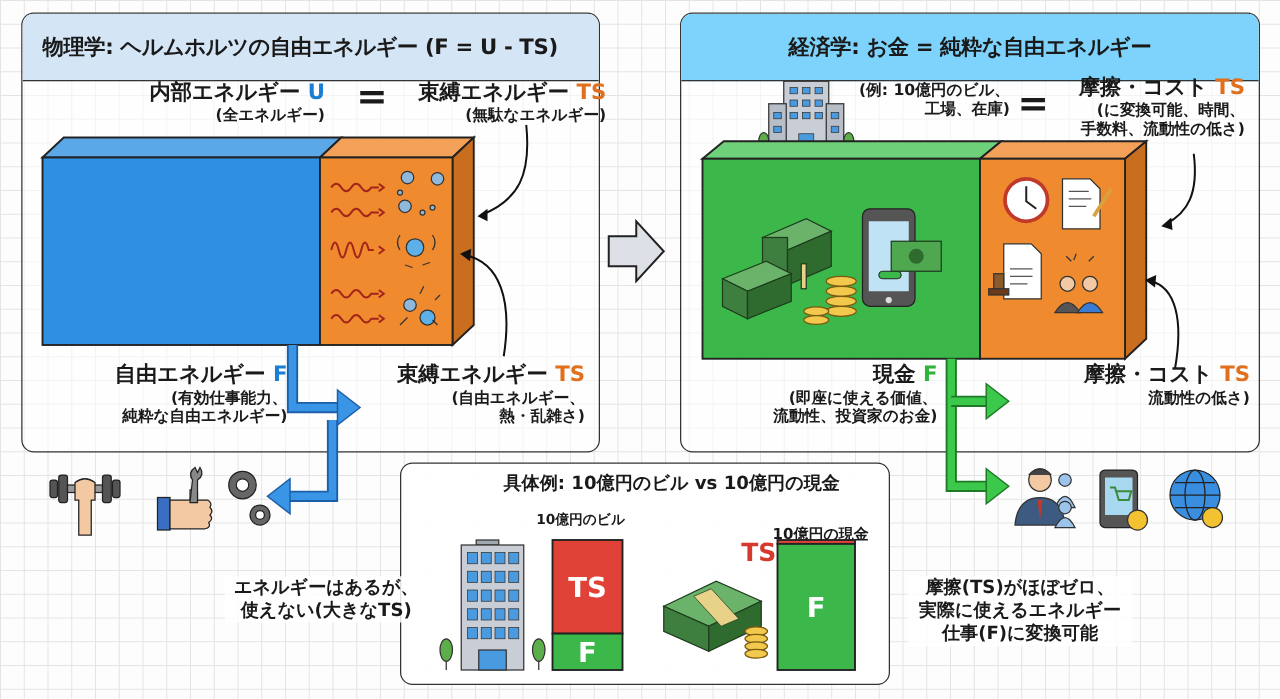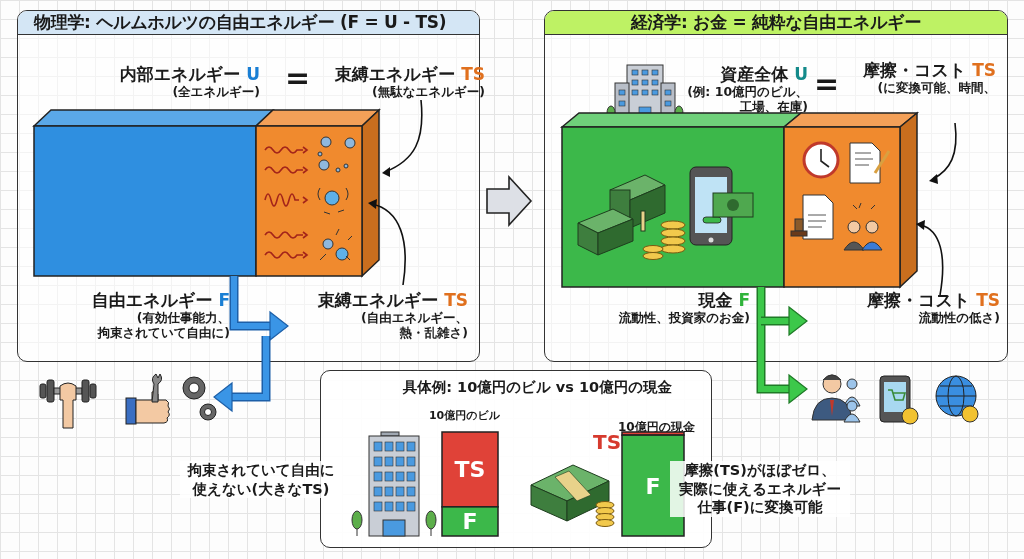--- a/index.html
+++ b/index.html
@@ -16,29 +16,29 @@
   }
   .abs { position: absolute; }
   .panel {
     position: absolute;
     border: 1.5px solid #333;
     border-radius: 10px;
     background: rgba(255,255,255,0.55);
     overflow: hidden;
   }
   .panel-header {
-    height: 24px;
+    height: 54px;
     border-bottom: 1.5px solid #333;
     display: flex; align-items: center; justify-content: center;
     font-weight: bold; font-size: 17px; letter-spacing: -0.3px;
   }
   #phys { left: 17px; top: 10px; width: 463px; height: 352px; }
   #phys .panel-header { background: #d4e6f5; justify-content: flex-start; padding-left: 16px; }
   #econ { left: 544px; top: 10px; width: 464px; height: 352px; }
-  #econ .panel-header { background: #bef264; }
+  #econ .panel-header { background: #7dd3fc; }
   #example { left: 320px; top: 370px; width: 392px; height: 178px; background: rgba(255,255,255,0.92); }
 
   .lbl { position: absolute; text-align: right; font-weight: bold; line-height: 1.2; }
   .lbl .main { font-size: 17px; }
   .lbl .sub { font-size: 12.5px; font-weight: bold; }
   .c-blue { color: #1a7fd4; }
   .c-orange { color: #e0701e; }
   .c-green { color: #2fb33a; }
   .c-teal { color: #148a8a; }
   .c-red { color: #d63a2e; }
@@ -117,21 +117,21 @@
   <path d="M44,6 L44,56 L82,56" stroke="#3a95e6" stroke-width="6" fill="none"></path>
   <polygon points="80,42 98,56 80,70" fill="#3a95e6" stroke="#1c5fa8" stroke-width="1.2"></polygon>
   <path d="M76,66 L76,127 L40,127" stroke="#1c5fa8" stroke-width="9" fill="none"></path>
   <path d="M76,66 L76,127 L40,127" stroke="#3a95e6" stroke-width="6" fill="none"></path>
   <polygon points="42,113 24,127 42,141" fill="#3a95e6" stroke="#1c5fa8" stroke-width="1.2"></polygon>
 </svg>
 
 <div class="lbl" style="left:40px;top:290px;width:190px;">
   <div class="main"><span>自由エネルギー</span> <span class="c-blue">F</span></div>
   <div class="sub">(有効仕事能力、</div>
-  <div class="sub">拘束されていて自由に)</div>
+  <div class="sub">純粋な自由エネルギー)</div>
 </div>
 <div class="lbl" style="left:288px;top:290px;width:180px;">
   <div class="main"><span>束縛エネルギー</span> <span class="c-orange">TS</span></div>
   <div class="sub">(自由エネルギー、</div>
   <div class="sub">熱・乱雑さ)</div>
 </div>
 
 <svg class="abs" style="left:38px;top:370px;" width="180" height="60">
   <g>
     <rect x="2" y="14" width="6" height="14" rx="2" fill="#555" stroke="#222"></rect>
@@ -156,28 +156,28 @@
 
 <svg class="abs" style="left:485px;top:175px;" width="50" height="52">
   <polygon points="2,14 24,14 24,2 46,26 24,50 24,38 2,38" fill="#dde0e6" stroke="#222" stroke-width="1.6"></polygon>
 </svg>
 
 <div id="econ" class="panel">
   <div class="panel-header">経済学: お金 = 純粋な自由エネルギー</div>
 </div>
 
 <div class="lbl" style="left:668px;top:64px;width:140px;">
-  <div class="main"><span>資産全体</span> <span class="c-teal">U</span></div>
   <div class="sub">(例: 10億円のビル、</div>
   <div class="sub">工場、在庫)</div>
 </div>
 <div class="eq" style="left:814px;top:66px;">=</div>
 <div class="lbl" style="left:836px;top:60px;width:160px;">
   <div class="main"><span>摩擦・コスト</span> <span class="c-orange">TS</span></div>
   <div class="sub">(に変換可能、時間、</div>
+  <div class="sub">手数料、流動性の低さ)</div>
 </div>
 
 <svg class="abs" style="left:545px;top:55px;" width="470" height="245">
 
   <g>
     <rect x="82" y="10" width="36" height="54" fill="#c9ced6" stroke="#333"></rect>
     <rect x="70" y="28" width="14" height="36" fill="#b8bec8" stroke="#333"></rect>
     <rect x="116" y="28" width="14" height="36" fill="#b8bec8" stroke="#333"></rect>
     <g fill="#4a9ae0" stroke="#333" stroke-width="0.6">
       <rect x="87" y="15" width="6" height="5"></rect>
@@ -265,20 +265,21 @@
   <path d="M26,2 L26,104 L56,104" stroke="#1e7a26" stroke-width="9" fill="none"></path>
   <path d="M26,2 L26,104 L56,104" stroke="#3cc84a" stroke-width="6" fill="none"></path>
   <polygon points="54,90 72,104 54,118" fill="#3cc84a" stroke="#1e7a26" stroke-width="1.2"></polygon>
   <path d="M26,36 L56,36" stroke="#1e7a26" stroke-width="9" fill="none"></path>
   <path d="M24,36 L56,36" stroke="#3cc84a" stroke-width="6" fill="none"></path>
   <polygon points="54,22 72,36 54,50" fill="#3cc84a" stroke="#1e7a26" stroke-width="1.2"></polygon>
 </svg>
 
 <div class="lbl" style="left:570px;top:290px;width:180px;">
   <div class="main"><span>現金</span> <span class="c-green">F</span></div>
+  <div class="sub">(即座に使える価値、</div>
   <div class="sub">流動性、投資家のお金)</div>
 </div>
 <div class="lbl" style="left:810px;top:290px;width:190px;">
   <div class="main"><span>摩擦・コスト</span> <span class="c-orange">TS</span></div>
   <div class="sub">流動性の低さ)</div>
 </div>
 
 <svg class="abs" style="left:808px;top:370px;" width="210" height="60">
   <g>
     <circle cx="44" cy="14" r="5" fill="#9cc4ea" stroke="#333"></circle>
@@ -362,20 +363,20 @@
   <polygon points="30,22 44,16 66,40 52,46" fill="#e8d28a" stroke="#1e3d1e" stroke-width="0.6"></polygon>
   <g fill="#f2c94c" stroke="#7a5a10">
     <ellipse cx="80" cy="50" rx="9" ry="3.5"></ellipse>
       <ellipse cx="80" cy="56" rx="9" ry="3.5"></ellipse>
       <ellipse cx="80" cy="62" rx="9" ry="3.5"></ellipse>
       <ellipse cx="80" cy="68" rx="9" ry="3.5"></ellipse>
   </g>
 </svg>
 
 <div class="note" style="left:180px;top:461px;width:162px;">
-  <div>拘束されていて自由に</div>
+  <div>エネルギーはあるが、</div>
   <div>使えない(大きなTS)</div>
 </div>
-<div class="note" style="left:670px;top:461px;width:180px;">
+<div class="note" style="left:726px;top:461px;width:180px;">
   <div>摩擦(TS)がほぼゼロ、</div>
   <div>実際に使えるエネルギー</div>
   <div>仕事(F)に変換可能</div>
 </div>
 
 </body></html>

